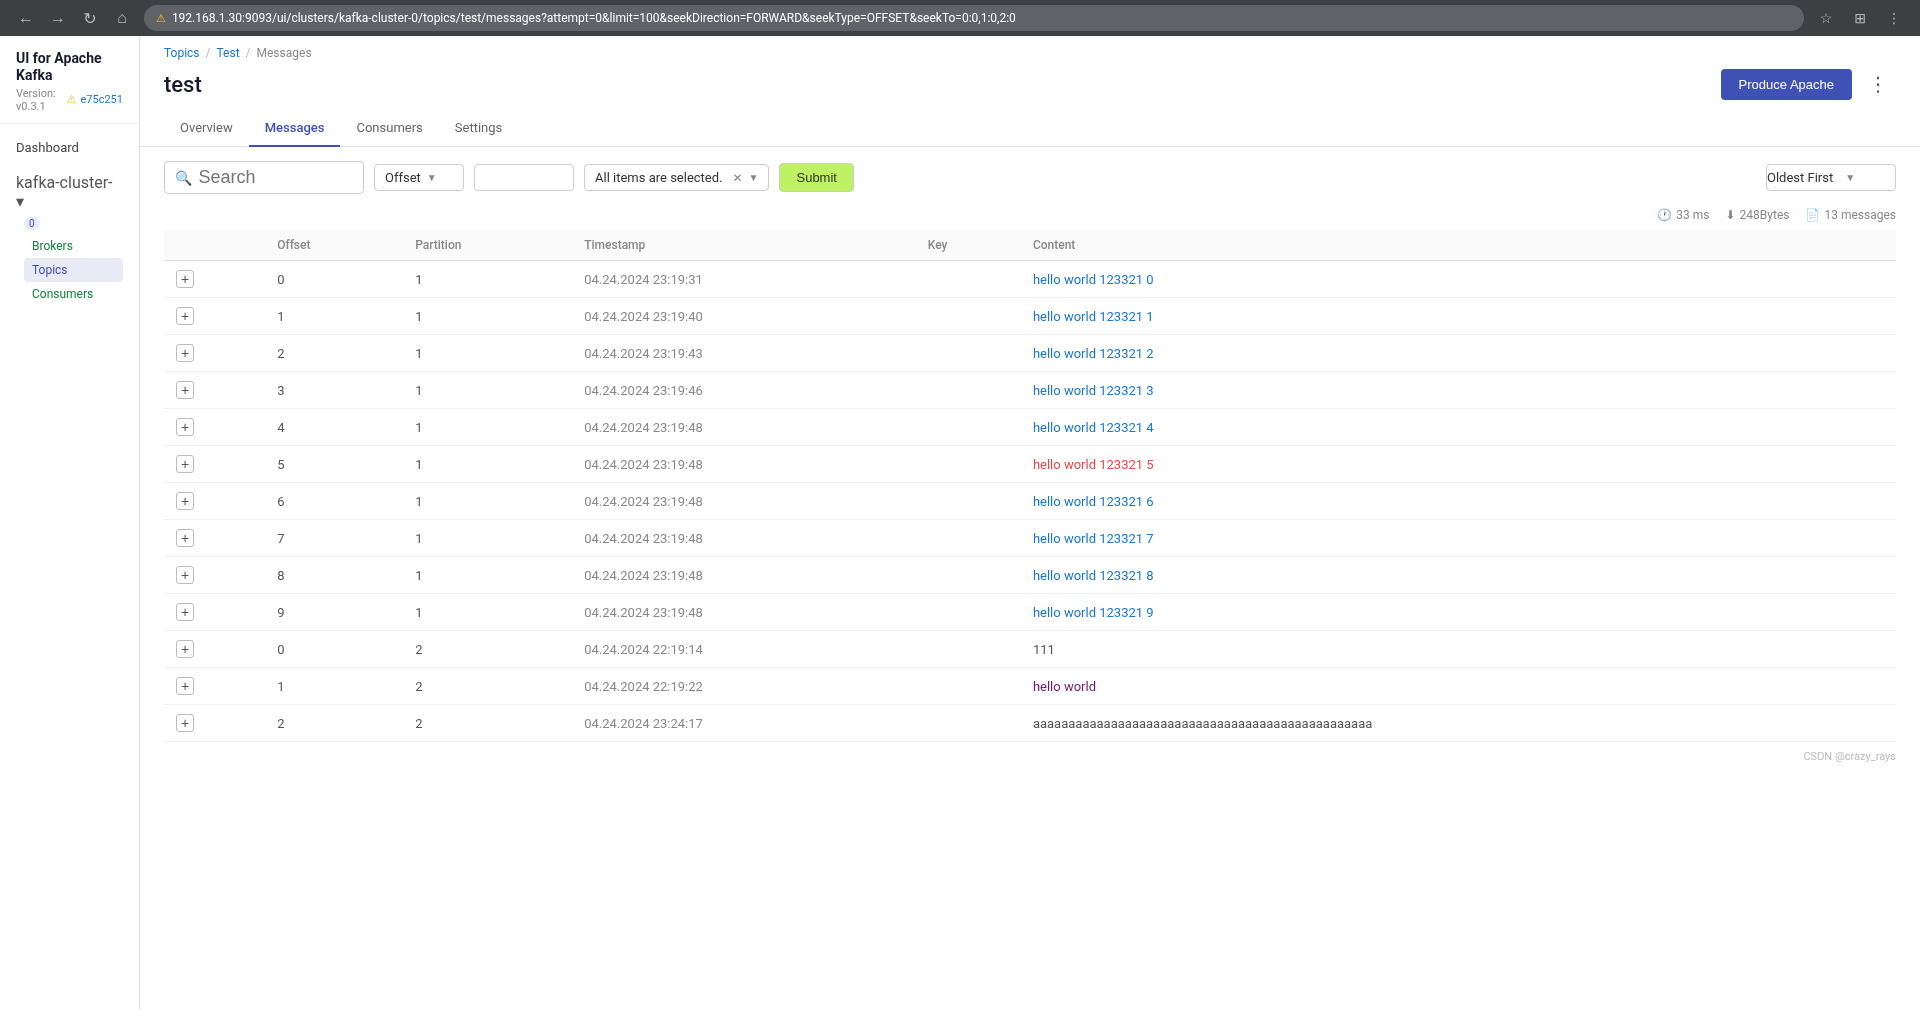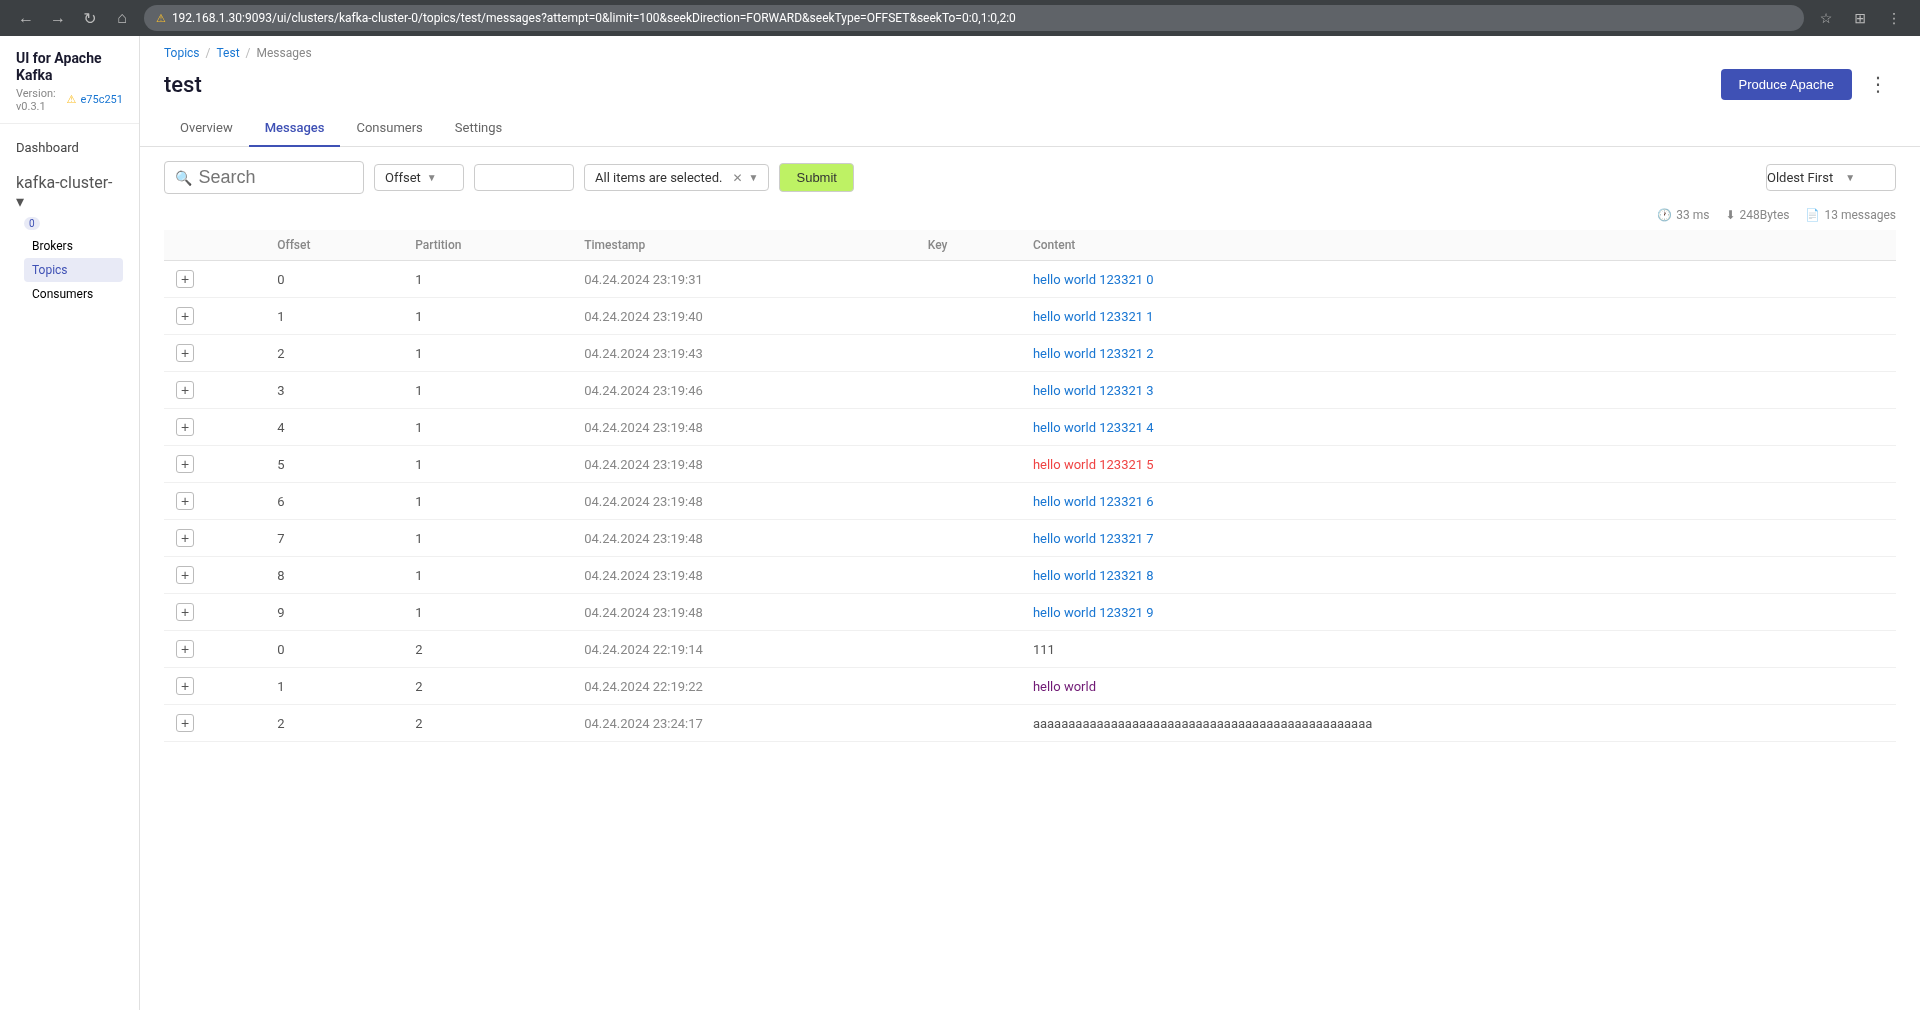--- a/index.html
+++ b/index.html
@@ -124,21 +124,21 @@
       font-size: 10px;
       padding: 1px 5px;
       border-radius: 10px;
     }
     .cluster-sub-items {
       padding-left: 8px;
     }
     .sub-item {
       padding: 5px 8px;
       cursor: pointer;
-      color: #000000;
+      color: #15803d;
       font-size: 12px;
       border-radius: 4px;
     }
     .sub-item.active { background: #e8eaf6; color: #3f51b5; }
 
     
     .main-content {
       flex: 1;
       background: #fff;
       overflow-y: auto;
@@ -637,15 +637,18 @@
     <td style="color:#555;">2</td>
     <td class="timestamp-text">04.24.2024 23:24:17</td>
     <td></td>
     <td style="color:#555;">aaaaaaaaaaaaaaaaaaaaaaaaaaaaaaaaaaaaaaaaaaaaaaaa</td>
   </tr>
           </tbody>
       </table>
     </div>
 
 
+    <div style="padding: 8px 24px; text-align: right; color: #bbb; font-size: 11px;">
+      <span>CSDN @crazy_rays</span>
+    </div>
 
   </div>
 </div>
 
 </body></html>

